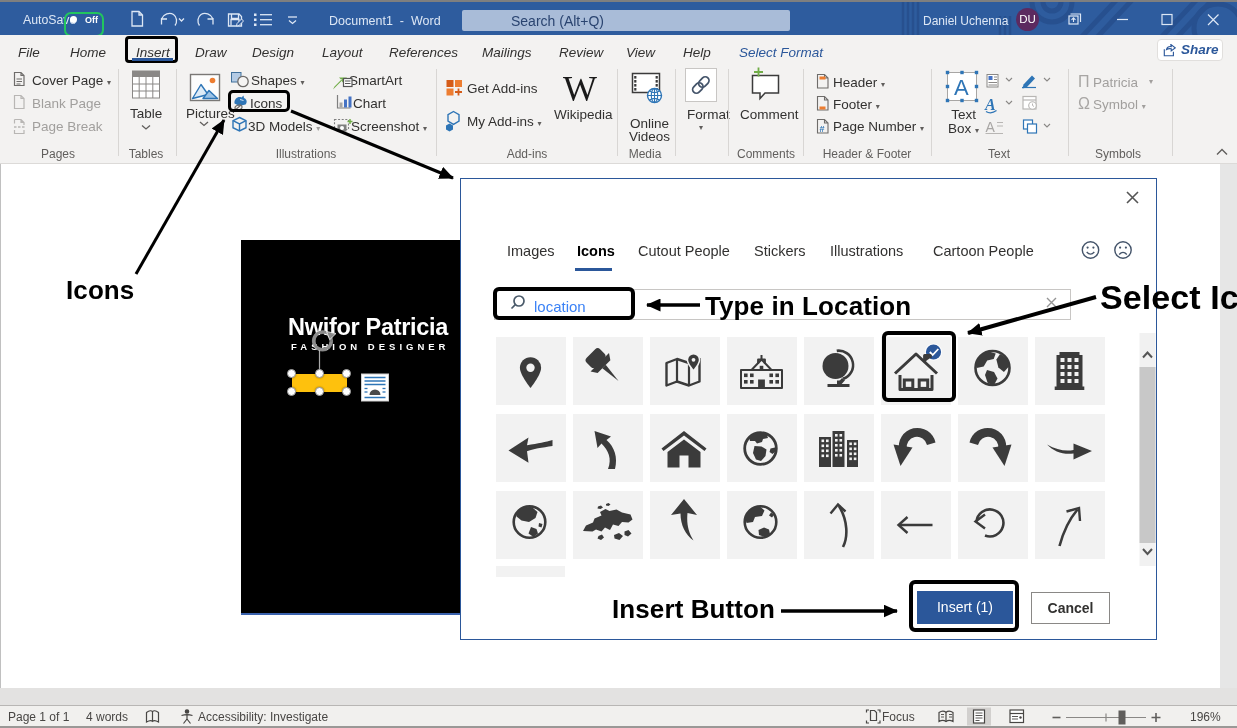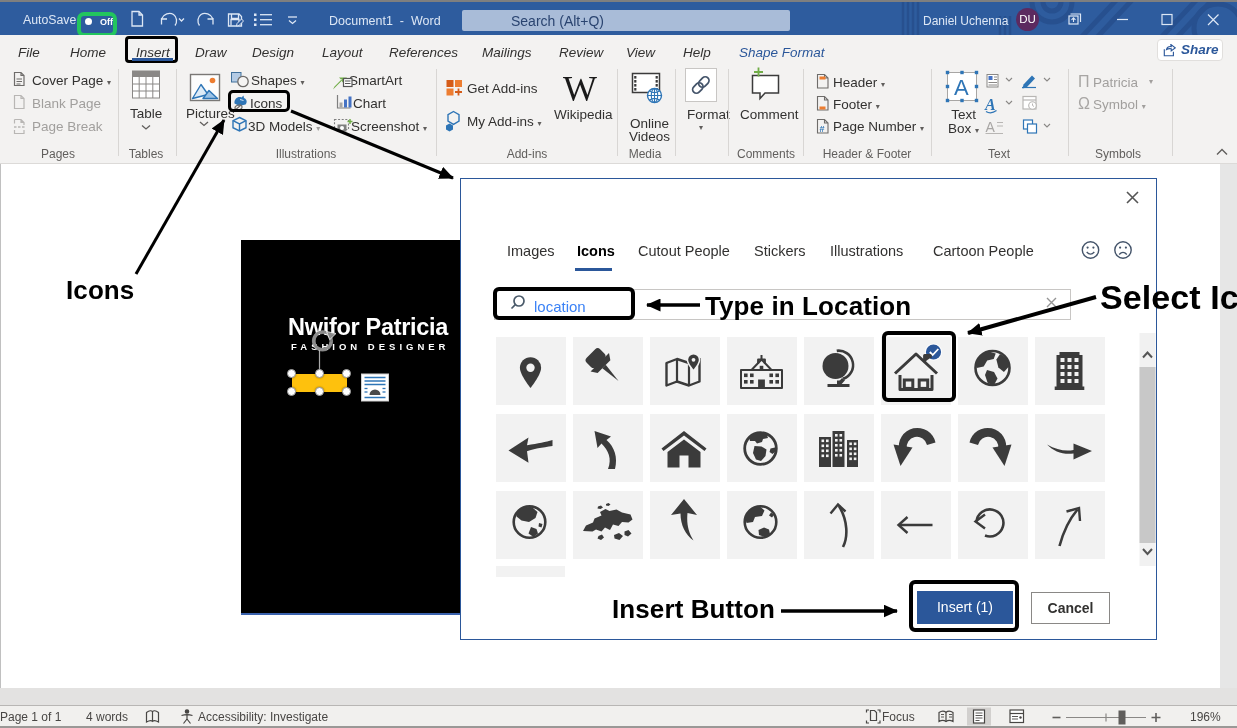--- a/index.html
+++ b/index.html
@@ -2,21 +2,21 @@
 <html><head>
 <meta charset="utf-8">
 <style>
 * { margin:0; padding:0; box-sizing:border-box; }
 html,body { width:1237px; height:728px; overflow:hidden; }
 body { font-family:"Liberation Sans", sans-serif; position:relative; background:#fff; }
 .abs { position:absolute; }
 #topline { left:0; top:0; width:1237px; height:2px; background:#7f7f7f; }
 #titlebar { left:0; top:2px; width:1237px; height:33px; background:#2e5c9e; overflow:hidden; }
 #autosave { left:23px; top:11px; color:#dde7f5; font-size:12.3px; }
-#toggle { left:77px; top:10px; width:40px; height:25px; border:4px solid #22c55e; border-radius:7px; }
+#toggle { left:64px; top:10px; width:40px; height:25px; border:2px solid #22c55e; border-radius:7px; }
 #toggle .dot { position:absolute; left:4px; top:2px; width:7px; height:7px; background:#fff; border-radius:50%; }
 #toggle .off { position:absolute; left:19px; top:1px; color:#fff; font-size:9px; font-weight:bold; line-height:10px; }
 #docname { left:329px; top:12px; color:#dde7f5; font-size:12.5px; }
 #searchpill { left:462px; top:8px; width:328px; height:21px; background:#a9bcd8; border-radius:2px; }
 #searchpill .stxt { position:absolute; left:49px; top:3px; color:#2a4470; font-size:14px; }
 #username { left:923px; top:12px; color:#dde7f5; font-size:12px; }
 #avatar { left:1016px; top:6px; width:23px; height:23px; border-radius:50%; background:#5c2a60; color:#fff; font-size:11.5px; text-align:center; line-height:23px; }
 #tabrow { left:0; top:35px; width:1237px; height:29px; background:#f3f2f1;font-style:italic; }
 .tab { position:absolute; top:10px; font-size:13.5px; color:#323130; }
 #insertbox { left:125px; top:1px; width:53px; height:27px; border:3.5px solid #000; border-radius:4px; }
@@ -121,21 +121,21 @@
   <span class="tab" style="left:70px">Home</span>
   <span class="tab" style="left:136px;">Insert</span>
   <span class="tab" style="left:195px">Draw</span>
   <span class="tab" style="left:252px">Design</span>
   <span class="tab" style="left:322px">Layout</span>
   <span class="tab" style="left:389px">References</span>
   <span class="tab" style="left:482px">Mailings</span>
   <span class="tab" style="left:559px">Review</span>
   <span class="tab" style="left:626px">View</span>
   <span class="tab" style="left:683px">Help</span>
-  <span class="tab" style="left:739px;color:#2b579a;">Shape Format</span>
+  <span class="tab" style="left:739px;color:#2b579a;">Select Format</span>
   <div id="insertbox" class="abs"></div>
   <div id="insertline" class="abs"></div>
   <div class="abs" style="left:1157px;top:3.5px;width:66px;height:22px;background:#fff;border:1px solid #e1dfdd;border-radius:4px;"></div>
   <svg class="abs" style="left:1163px;top:9px;width:13px;height:13px" viewBox="0 0 15 15">
     <path d="M1.5 6 v7.5 h10.5 V9 M4 6.5 C4.5 3.5 7 2.5 9.5 3 L9 0.5 L14 4.5 L9.5 8 L9.5 5.5 C7.5 5 5.5 5.5 4 6.5 z" stroke="#2b579a" stroke-width="1.3" fill="none"></path>
   </svg>
   <span id="share" class="abs">Share</span>
 </div>
 <div id="ribbon" class="abs">
   <span class="ritem" style="left:32px;top:9px">Cover Page <span class="chev">▾</span></span>
@@ -642,21 +642,21 @@
       <path d="M0,0 L14.5,6.5 L0,13 z" fill="#000"></path>
     </marker>
   </defs>
   <line x1="136" y1="274" x2="224" y2="120" stroke="#000" stroke-width="3" marker-end="url(#ah)"></line>
   <line x1="291" y1="111" x2="453" y2="178" stroke="#000" stroke-width="3" marker-end="url(#ah)"></line>
   <line x1="700" y1="305" x2="647" y2="305" stroke="#000" stroke-width="3.5" marker-end="url(#ah)"></line>
   <line x1="1096" y1="297" x2="968" y2="333" stroke="#000" stroke-width="4" marker-end="url(#ah)"></line>
   <line x1="781" y1="611" x2="897" y2="611" stroke="#000" stroke-width="3.5" marker-end="url(#ah)"></line>
 </svg>
 <div id="statusbar" class="abs">
-  <span class="sitem" style="left:0">Page 1 of 1</span>
+  <span class="sitem" style="left:8px">Page 1 of 1</span>
   <span class="sitem" style="left:86px">4 words</span>
   <span class="sitem" style="left:198px">Accessibility: Investigate</span>
   <span class="sitem" style="left:882px">Focus</span>
   <span class="sitem" style="left:1190px">196%</span>
 </div>
 <svg class="abs" style="left:0;top:0;width:1237px;height:728px;pointer-events:none" viewBox="0 0 1237 728">
 
 <g>
   <g stroke="#484644" stroke-width="1.2" fill="none">
     <path d="M146.5 712.5 c3,-2.2 5,-2.2 6,-0.8 c1,-1.4 3,-1.4 6,0.8 v9.5 c-3,-1.8 -5,-1.8 -6,-0.6 c-1,-1.2 -3,-1.2 -6,0.6 z"></path>

